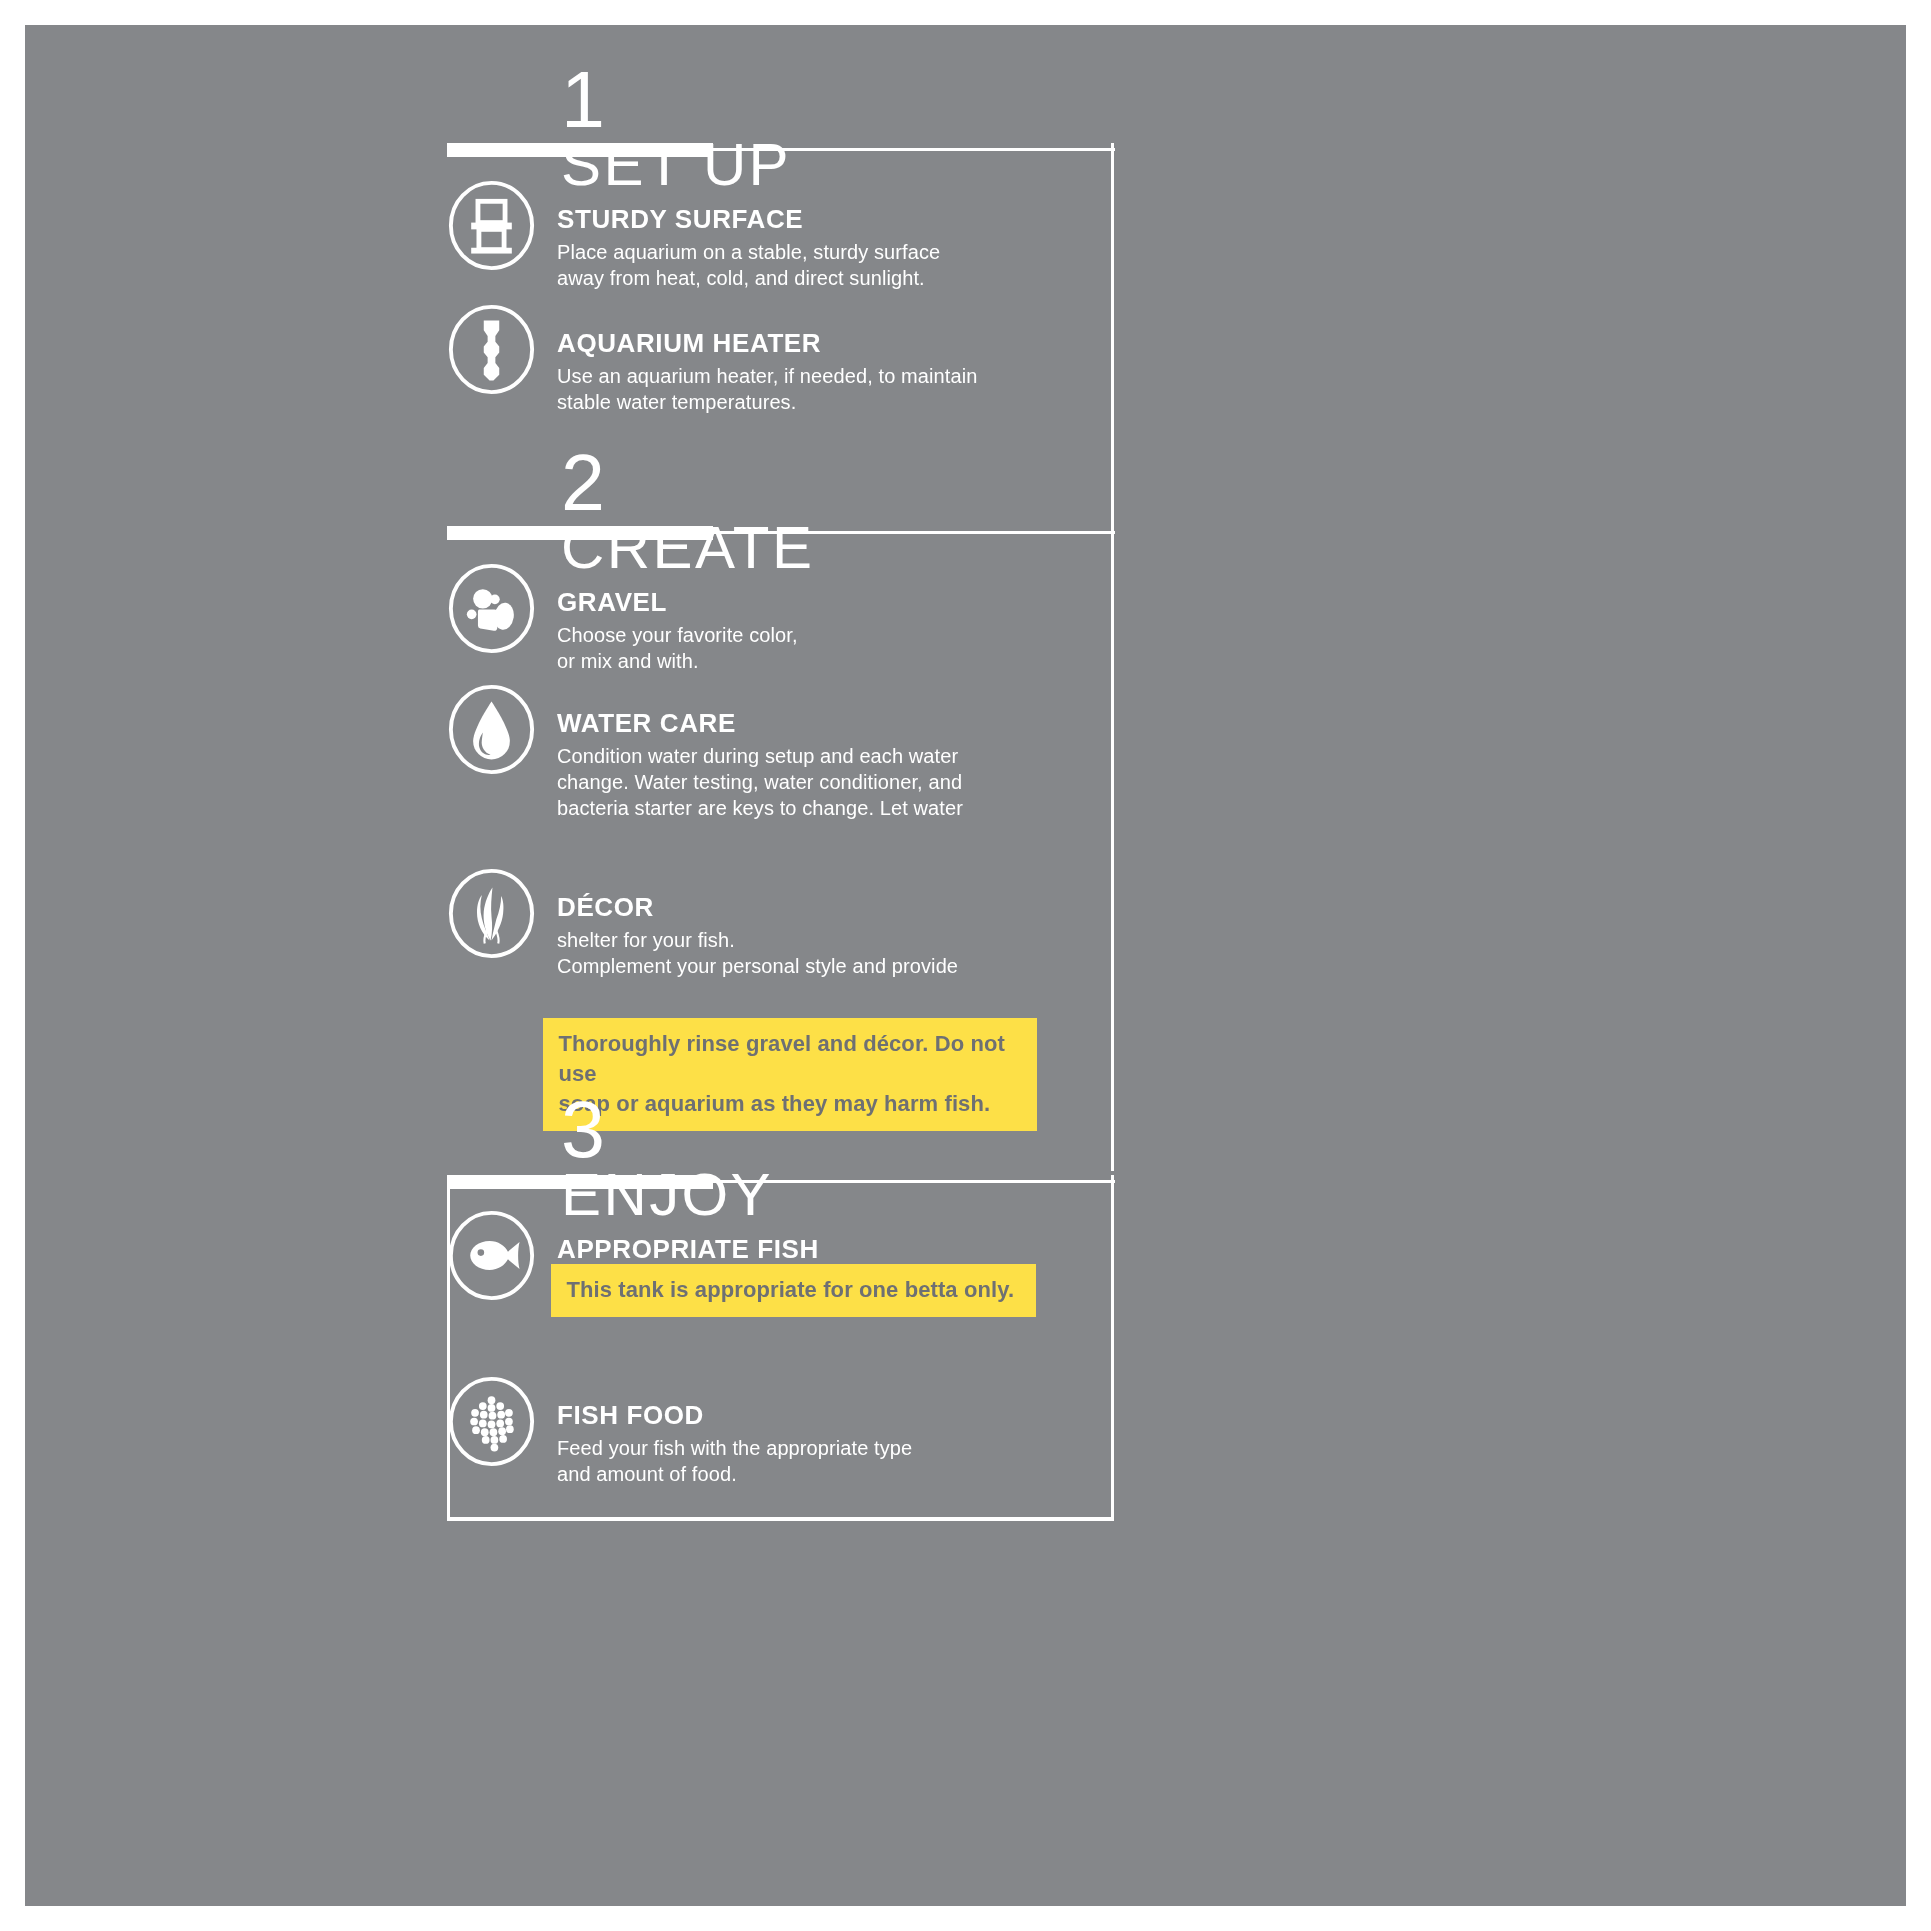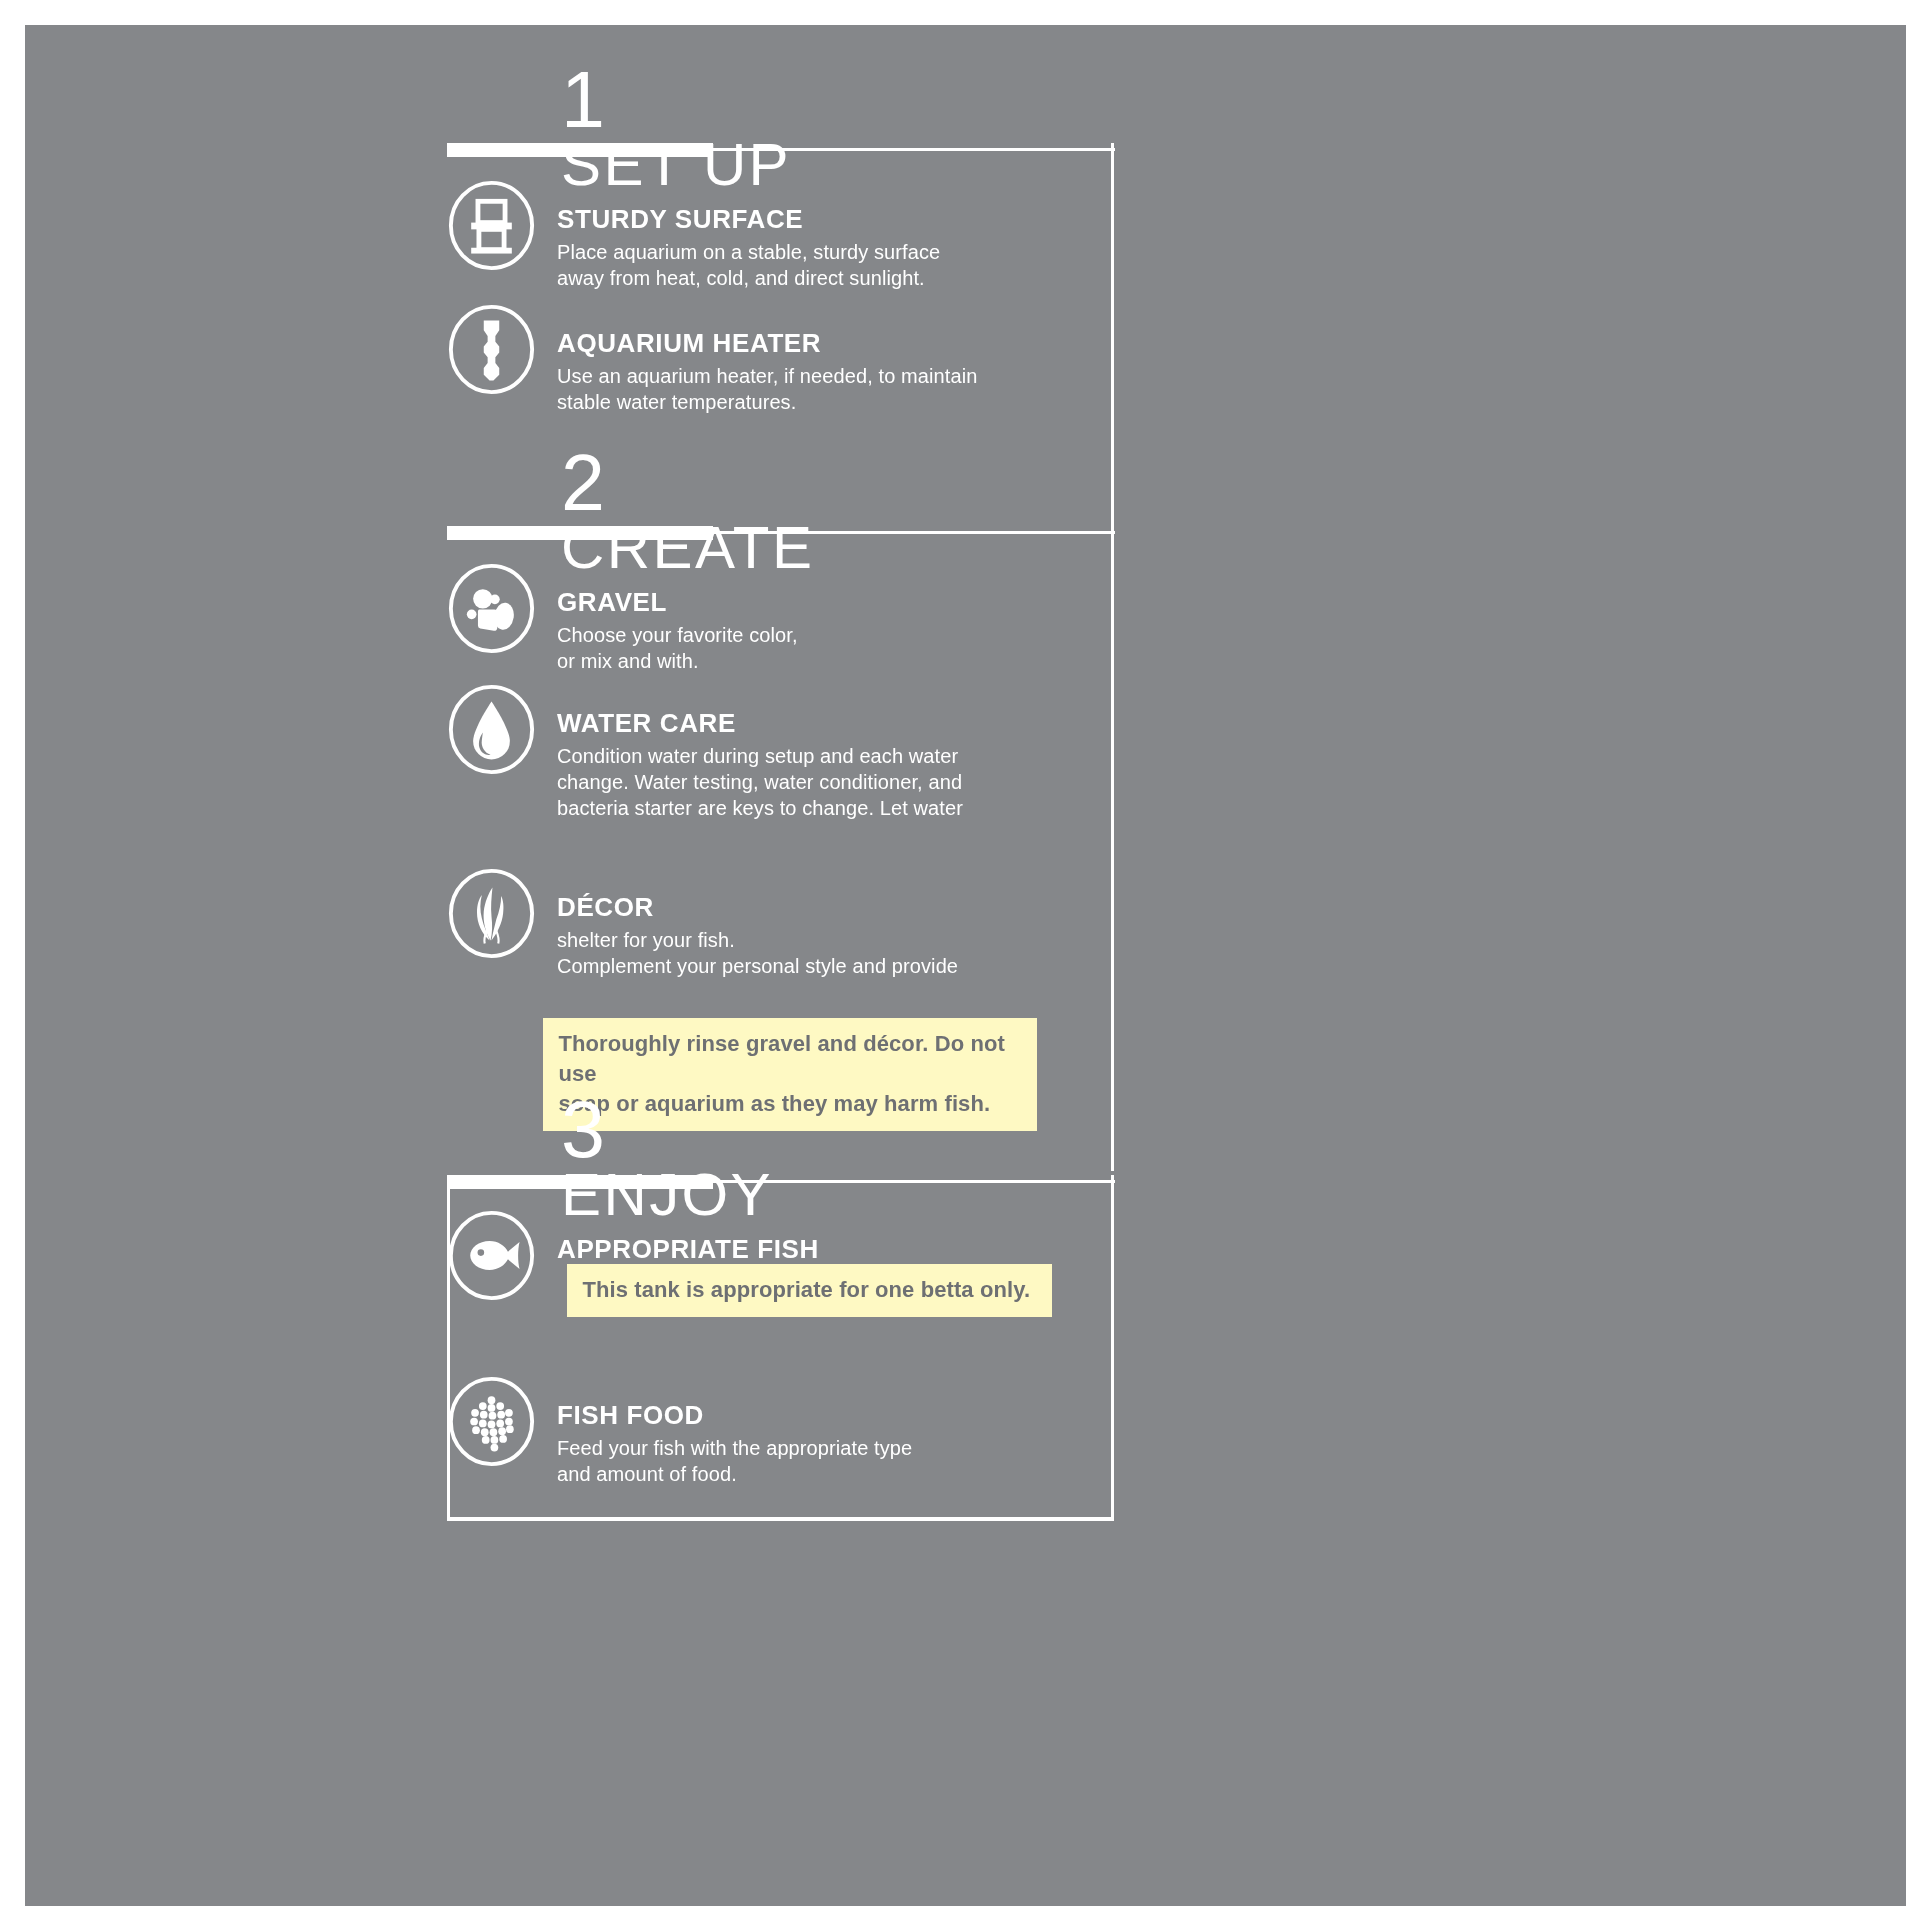--- a/index.html
+++ b/index.html
@@ -75,21 +75,21 @@
   .p {
     color: #ffffff;
     font-size: 20px;
     font-weight: 300;
     line-height: 1.30;
     letter-spacing: 0.1px;
   }
   
   .callout {
     position: absolute;
-    background: #fef9c3;
+    background: #fde047;
     color: #6e7073;
     font-size: 22px;
     font-weight: 700;
     line-height: 1.38;
     letter-spacing: 0.1px;
     padding: 10.6px 15.4px 11.6px 15.4px;
   }
 </style>
 </head>
 <body>
@@ -228,21 +228,21 @@
         <ellipse cx="46" cy="46" rx="42" ry="44" fill="none" stroke="#fff" stroke-width="4"></ellipse>
         <path d="M24 46 C24 38 33 31 44 31 C53 31 60 36 63 42 L75 32 C73 40 73 52 75 60 L63 50 C60 56 53 61 44 61 C33 61 24 54 24 46 z" fill="#fff"></path>
         <circle cx="35" cy="43" r="3.4" fill="#85878a"></circle>
       </svg>
     </div>
     <div class="txt">
       <div class="h">APPROPRIATE FISH</div>
     </div>
   </div>
 
-  <div class="callout" style="left:542px; top:1239px; width:485px;">
+  <div class="callout" style="left:526px; top:1239px; width:485px;">
     <div>This tank is appropriate for one betta only.</div>
   </div>
 
   <div class="item" style="top:1352px;">
     <div class="ico">
       <svg viewBox="0 0 92 92">
         <ellipse cx="46" cy="46" rx="42" ry="44" fill="none" stroke="#fff" stroke-width="4"></ellipse>
         <g fill="#fff">
           <circle cx="46" cy="24" r="4"></circle>
           <circle cx="37" cy="30" r="4"></circle>

